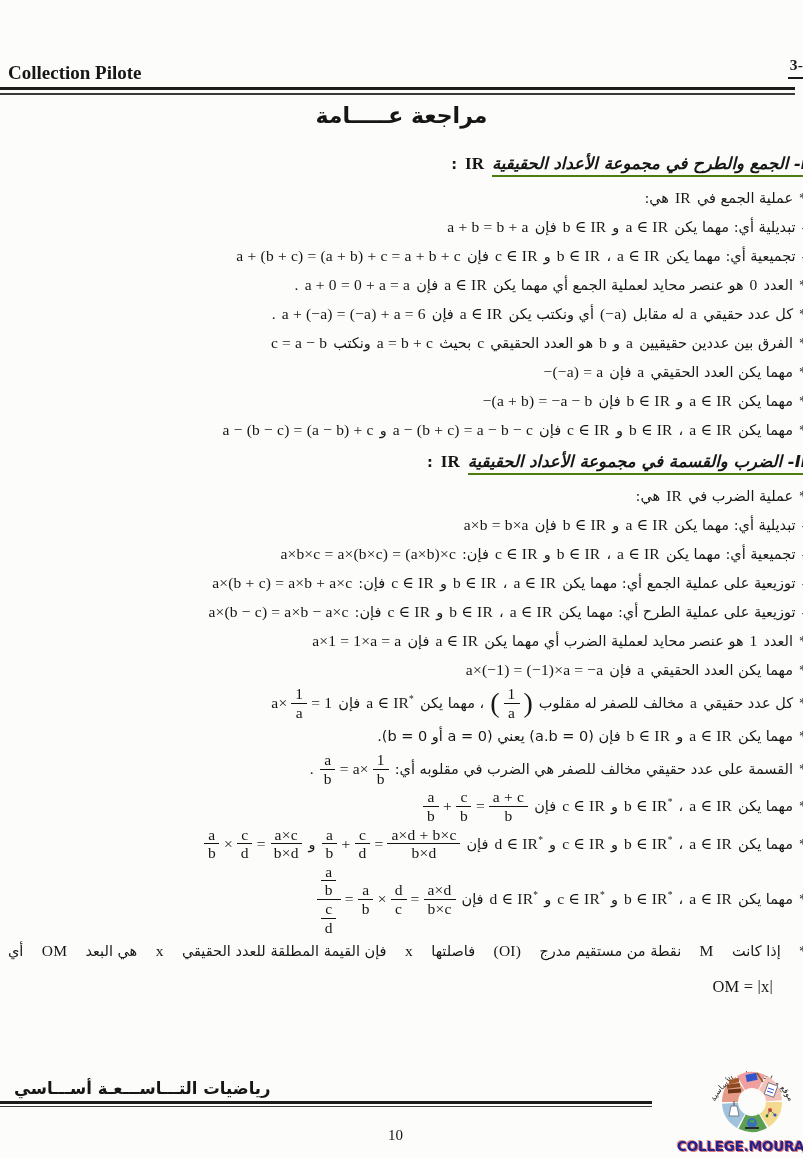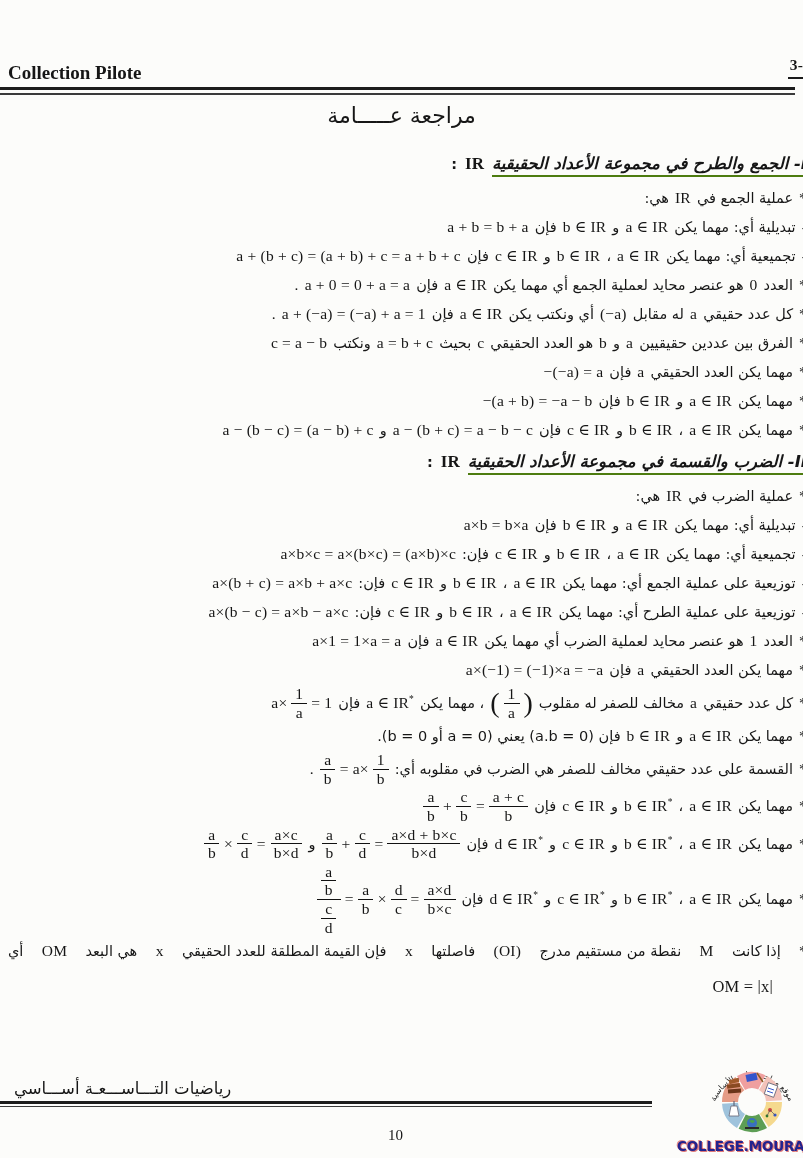--- a/index.html
+++ b/index.html
@@ -12,21 +12,21 @@
   .rule-b{position:absolute;left:0;top:93px;width:795px;height:1.5px;background:#3a3a3a;}
   .f-rule-a{position:absolute;left:0;top:1101px;width:652px;height:2.5px;background:#1c1c1c;}
   .f-rule-b{position:absolute;left:0;top:1106px;width:652px;height:1.4px;background:#3a3a3a;}
   
   .hdr-left{position:absolute;top:62px;left:8px;font-family:"Liberation Serif","DejaVu Serif",serif;
         font-weight:700;font-size:19px;}
   .hdr-right{position:absolute;top:56px;right:26px;display:flex;flex-direction:row-reverse;
         align-items:baseline;gap:4px;font-weight:700;font-size:15.5px;
         border-bottom:2.2px solid #1a1a1a;padding:0 2px 3px 2px;}
   .page-title{position:absolute;top:103px;left:12px;right:40px;text-align:center;
-        font-weight:400;font-size:22px;letter-spacing:.5px;}
+        font-weight:700;font-size:22px;letter-spacing:.5px;}
   
   .content{position:absolute;top:146px;left:8px;right:24px;}
   .sec-head{display:flex;flex-direction:row-reverse;align-items:baseline;gap:8px;
         font-weight:700;font-size:16.5px;margin:8px 0 7px 0;}
   .shu{border-bottom:2px solid #4d7c0f;padding-bottom:2px;font-style:italic;}
   .sh-set{font-family:"Liberation Serif","DejaVu Serif",serif;font-size:17px;font-weight:700;}
   .line{display:flex;flex-direction:row-reverse;justify-content:flex-start;align-items:center;
         gap:6px;min-height:28px;margin-bottom:1px;}
   .ar{font-size:14.5px;}
   .m{font-family:"Liberation Serif","DejaVu Serif","DejaVu Sans",serif;font-size:15.5px;
@@ -35,21 +35,21 @@
   .eq,.eqi{display:inline-flex;direction:ltr;align-items:center;gap:4px;}
   .frac{display:inline-flex;flex-direction:column;align-items:center;line-height:1.1;vertical-align:middle;}
   .frac>.fn{border-bottom:1.2px solid #111;padding:0 4px;}
   .frac>.fd{padding:0 4px;}
   .bigp{font-family:"Liberation Serif",serif;font-size:28px;line-height:.8;font-weight:400;}
   .just{justify-content:space-between;}
   .cutwrap{height:21px;overflow:hidden;margin-top:8px;}
   .cut{margin-right:34px;text-align:right;}
   .cut .m{font-size:16.5px;}
   
-  .f-left{position:absolute;left:14px;top:1079px;font-weight:400;font-size:16.5px;}
+  .f-left{position:absolute;left:14px;top:1079px;font-weight:700;font-size:16.5px;}
   .f-num{position:absolute;left:388px;top:1082px;font-family:"Liberation Serif",serif;font-size:15px;margin-top:45px;}
   .logo{position:absolute;right:6px;top:1046px;width:148px;text-align:center;}
   .logo-domain{font-weight:700;font-size:13.5px;letter-spacing:-.2px;color:#23238e;
         text-shadow:1px 1px 0 rgba(205,35,35,.6),-1px -1px 0 rgba(205,35,35,.5);
         font-family:"DejaVu Sans",sans-serif;margin-top:-4px;}
 </style>
 </head>
 <body>
 
 <div class="page">
@@ -109,21 +109,21 @@
       </div>
       <div class="line">
         <span class="m" dir="ltr">*</span>
         <span class="ar" dir="rtl">كل عدد حقيقي</span>
         <span class="m" dir="ltr">a</span>
         <span class="ar" dir="rtl">له مقابل</span>
         <span class="m" dir="ltr">(−a)</span>
         <span class="ar" dir="rtl">أي ونكتب يكن</span>
         <span class="m" dir="ltr">a ∈ IR</span>
         <span class="ar" dir="rtl">فإن</span>
-        <span class="m" dir="ltr">a + (−a) = (−a) + a = 1</span>
+        <span class="m" dir="ltr">a + (−a) = (−a) + a = 6</span>
         <span class="m" dir="ltr">.</span>
       </div>
       <div class="line">
         <span class="m" dir="ltr">*</span>
         <span class="ar" dir="rtl">الفرق بين عددين حقيقيين</span>
         <span class="m" dir="ltr">a</span>
         <span class="ar" dir="rtl">و</span>
         <span class="m" dir="ltr">b</span>
         <span class="ar" dir="rtl">هو العدد الحقيقي</span>
         <span class="m" dir="ltr">c</span>

